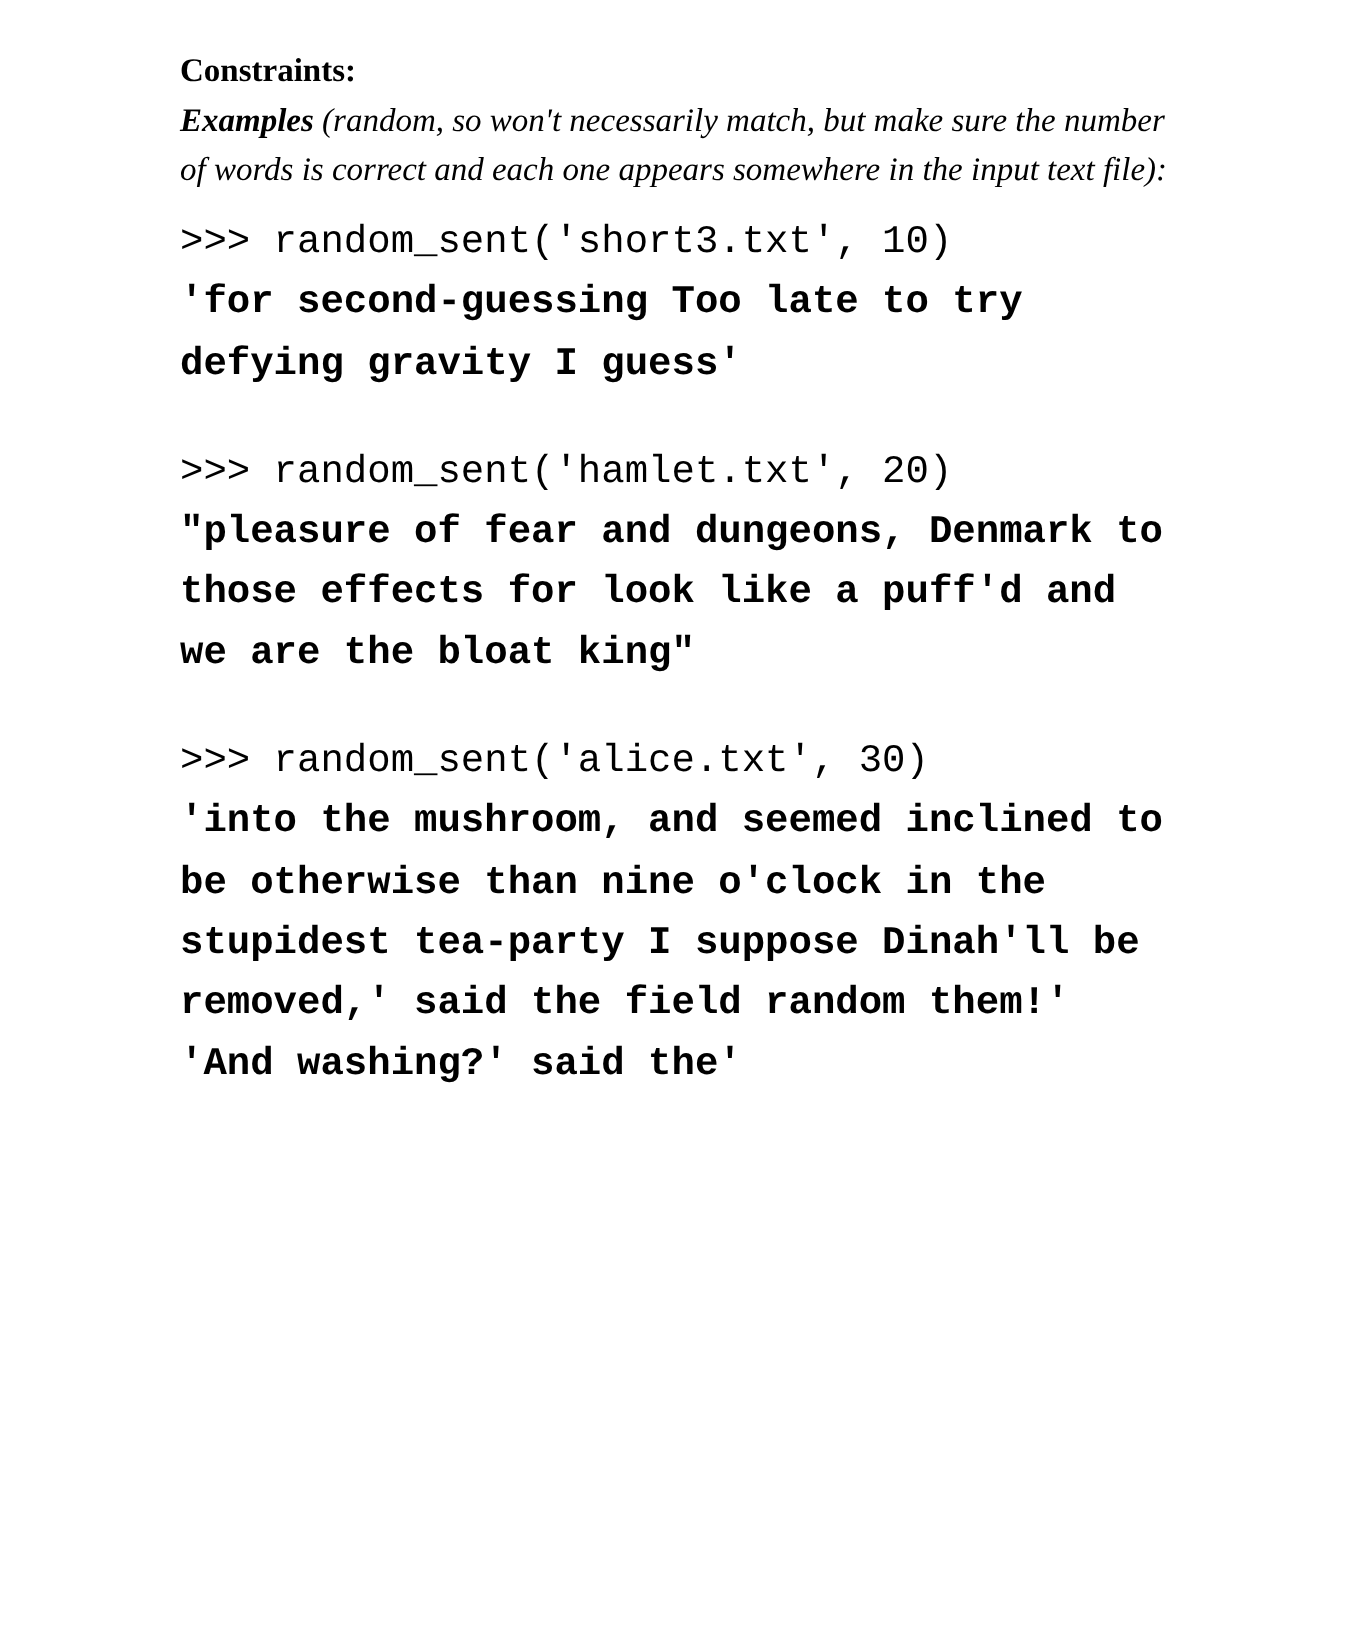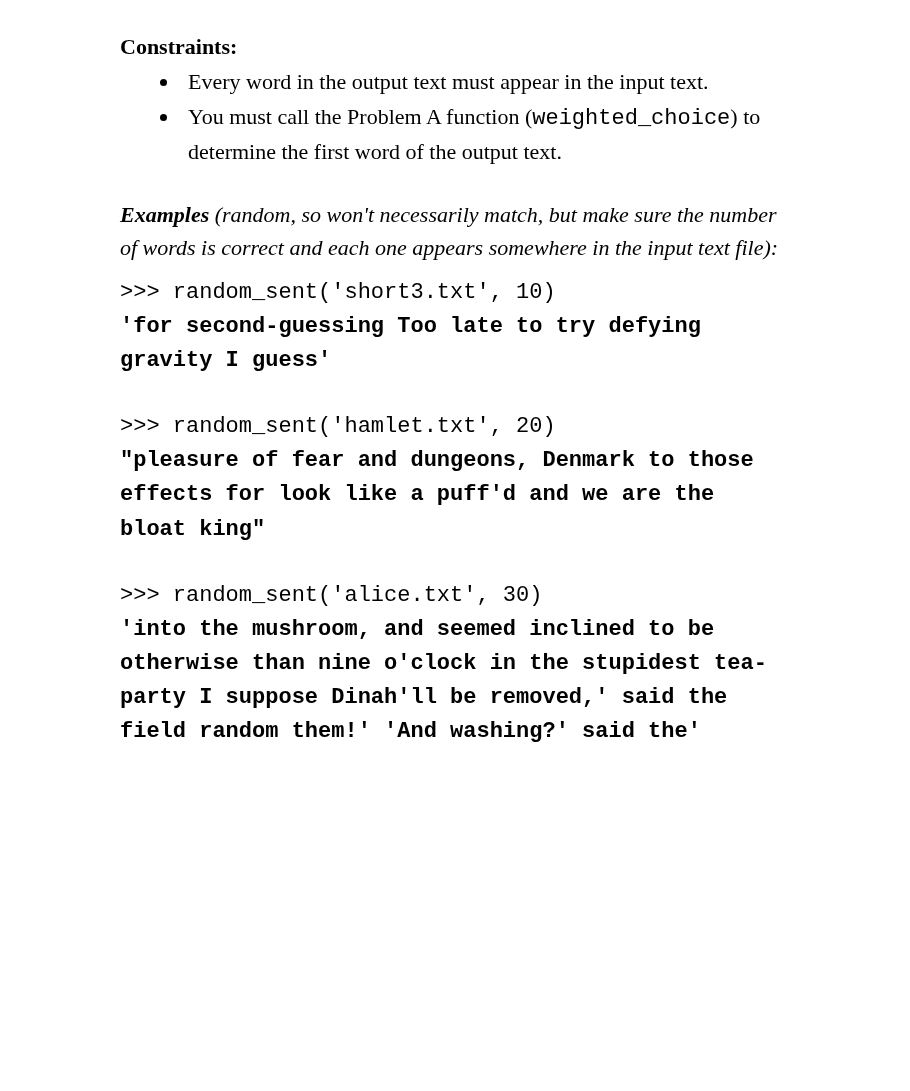--- a/index.html
+++ b/index.html
@@ -37,46 +37,38 @@
     }
     .examples-intro {
       margin-bottom: 12px;
       font-style: italic;
     }
     .examples-intro .heading {
       font-weight: bold;
     }
     .code-block {
       font-family: 'Courier New', Courier, monospace;
-      font-size: 22px;
+      font-size: 26px;
       line-height: 1.55;
       margin-bottom: 32px;
       white-space: pre-wrap;
       word-wrap: break-word;
     }
     .code-output {
       font-weight: bold;
     }
     .code-input {
       font-weight: normal;
     }
   </style>
 </head>
 <body>
 
 <div>
   <span class="heading">Constraints:</span>
-  <ul class="constraints-list">
-    <li>
-      <span>Every word in the output text must appear in the input text.</span>
-    </li>
-    <li>
-      <span>You must call the Problem A function (</span><span class="code-inline">weighted_choice</span><span>) to determine the first word of the output text.</span>
-    </li>
-  </ul>
 </div>
 
 <div class="examples-intro">
   <span class="heading">Examples</span><span> (random, so won't necessarily match, but make sure the number of words is correct and each one appears somewhere in the input text file):</span>
 </div>
 
 <div class="code-block"><span class="code-input">&gt;&gt;&gt; random_sent('short3.txt', 10)</span>
 <span class="code-output">'for second-guessing Too late to try defying gravity I guess'</span></div>
 
 <div class="code-block"><span class="code-input">&gt;&gt;&gt; random_sent('hamlet.txt', 20)</span>

